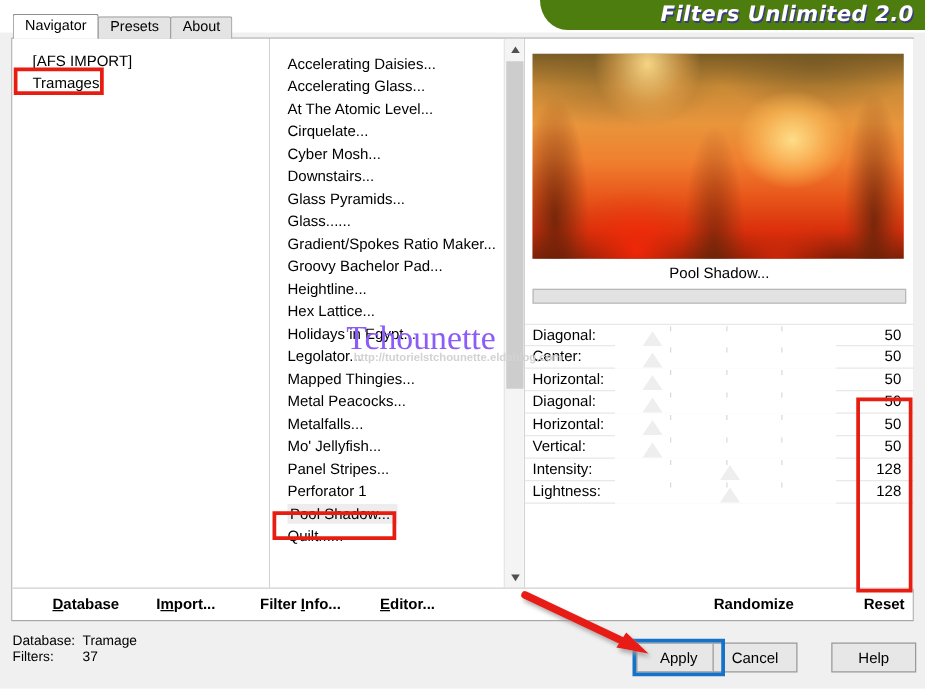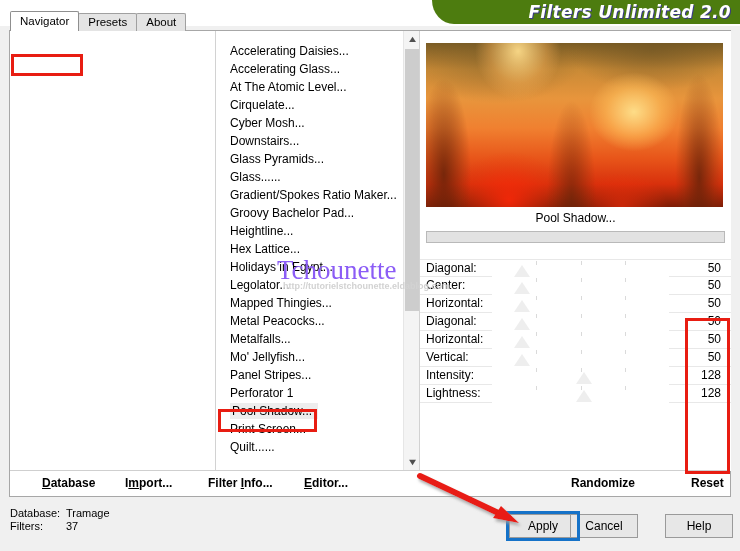--- a/index.html
+++ b/index.html
@@ -276,20 +276,26 @@
     <div class="tab active">Navigator</div>
     <div class="tab">Presets</div>
     <div class="tab">About</div>
   </div>
 
   <div class="client">
 
     <div class="vdiv left"></div>
     <div class="vdiv right"></div>
 
+    <div class="nav-col">
+      <div class="nav-entry">[AFS IMPORT]</div>
+      <div class="nav-entry">
+        <span class="selected">Tramages</span>
+      </div>
+    </div>
 
     <div class="list-col">
       <div class="list-inner" id="filter-list">
           <div class="list-item"><span>Accelerating Daisies...</span></div>
           <div class="list-item"><span>Accelerating Glass...</span></div>
           <div class="list-item"><span>At The Atomic Level...</span></div>
           <div class="list-item"><span>Cirquelate...</span></div>
           <div class="list-item"><span>Cyber Mosh...</span></div>
           <div class="list-item"><span>Downstairs...</span></div>
           <div class="list-item"><span>Glass Pyramids...</span></div>
@@ -300,21 +306,20 @@
           <div class="list-item"><span>Hex Lattice...</span></div>
           <div class="list-item"><span>Holidays in Egypt...</span></div>
           <div class="list-item"><span>Legolator...</span></div>
           <div class="list-item"><span>Mapped Thingies...</span></div>
           <div class="list-item"><span>Metal Peacocks...</span></div>
           <div class="list-item"><span>Metalfalls...</span></div>
           <div class="list-item"><span>Mo' Jellyfish...</span></div>
           <div class="list-item"><span>Panel Stripes...</span></div>
           <div class="list-item"><span>Perforator 1</span></div>
           <div class="list-item selected"><span>Pool Shadow...</span></div>
-          <div class="list-item"><span>Print Screen...</span></div>
           <div class="list-item"><span>Quilt......</span></div>
         </div>
 
       <div class="vscroll">
         <div class="sb-btn sb-up">
             <span class="arrow-glyph">▲</span>
           </div>
         <div class="sb-thumb"></div>
         <div class="sb-btn sb-down">
             <span class="arrow-glyph">▼</span>

